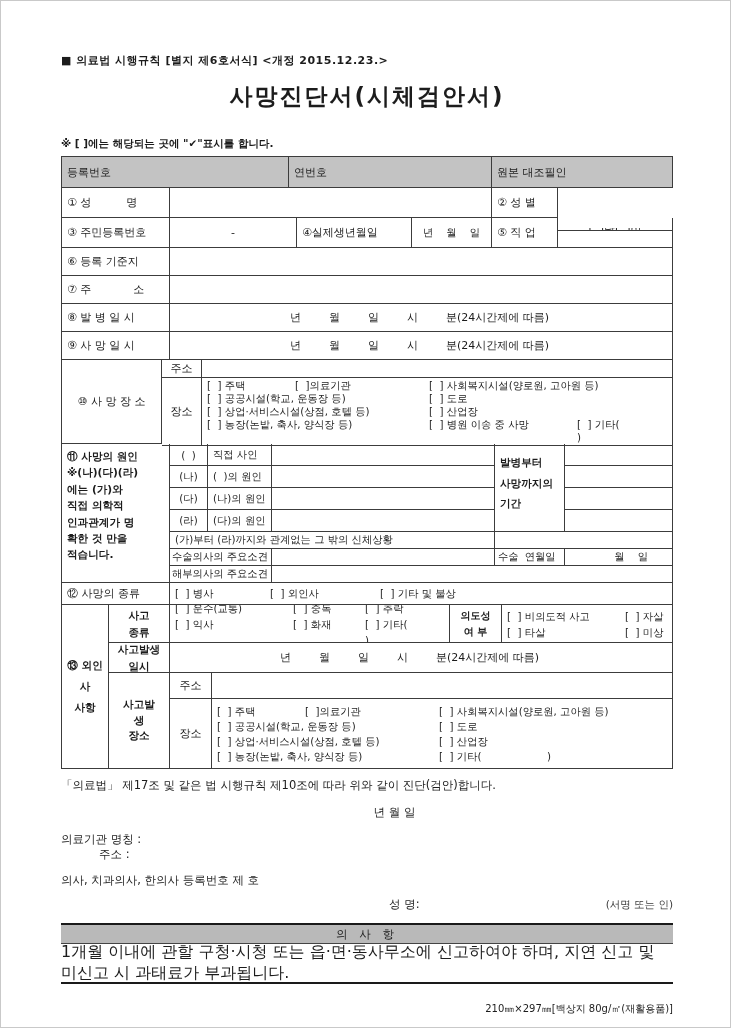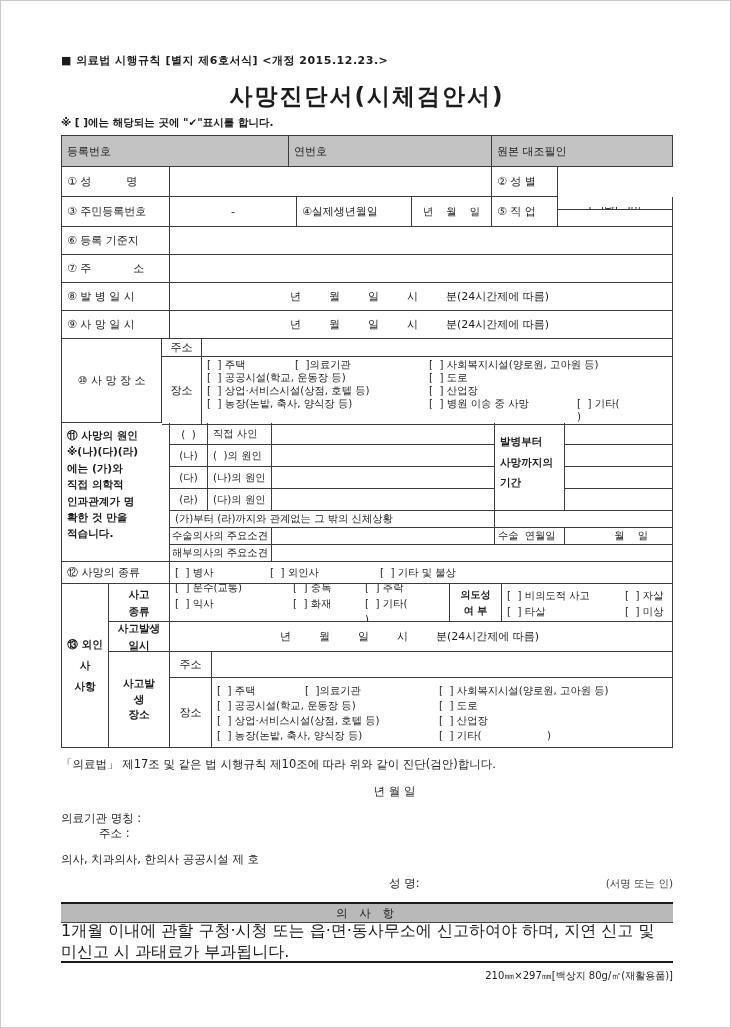--- a/index.html
+++ b/index.html
@@ -4,21 +4,21 @@
 <style>
   * { margin:0; padding:0; box-sizing:border-box; }
   html,body { background:#ffffff; }
   body { font-family:"DejaVu Sans","Liberation Sans",sans-serif; color:#1c1c1c; }
   .page { position:relative; width:731px; height:1028px; background:#ffffff;
           border:1px solid #c9c9c9; overflow:hidden; }
   .content { position:absolute; left:60px; top:52px; width:612px; }
 
   .reg-line { font-size:11px; font-weight:bold; letter-spacing:0.5px; }
   .doc-title { margin-top:13px; text-align:center; font-size:23px; font-weight:bold; letter-spacing:2px; }
-  .check-note { margin-top:4px; font-size:10.5px; font-weight:bold; }
+  .check-note { margin-top:25px; font-size:10.5px; font-weight:bold; }
 
   .tbl { margin-top:5px; border-top:1.5px solid #3c3c3c; border-left:1px solid #3c3c3c; }
   .row { display:flex; }
   .cell { border-right:1px solid #3c3c3c; border-bottom:1px solid #3c3c3c;
           font-size:11px; padding:1px 5px; display:flex; align-items:center;
           white-space:pre-wrap; overflow:hidden; }
   .col  { display:flex; flex-direction:column; }
   .gray { background:#c3c3c3; }
   .cen  { justify-content:center; text-align:center; }
   .top  { align-items:flex-start; }
@@ -41,21 +41,21 @@
   .sign-name { margin-left:328px; }
   .sign-note { margin-left:auto; font-size:10.5px; color:#3a3a3a; }
 
   .notice-bar { margin-top:11px; height:21px; background:#b9b9b9;
                 border-top:2.5px solid #1a1a1a; border-bottom:1px solid #444;
                 display:flex; align-items:center; justify-content:center;
                 font-size:11.5px; letter-spacing:4px; }
   .notice-text { height:40px; border-bottom:2.5px solid #1a1a1a;
                  display:flex; align-items:center; justify-content:center;
                  font-size:16px; }
-  .page-footer { margin-top:6px; text-align:right; font-size:10px; }
+  .page-footer { margin-top:18px; text-align:right; font-size:10px; }
 </style>
 </head>
 <body>
 
 <div class="page">
  <div class="content">
 
   <div class="reg-line">■ 의료법 시행규칙 [별지 제6호서식] &lt;개정 2015.12.23.&gt;</div>
   <div class="doc-title">사망진단서(시체검안서)</div>
   <div class="check-note">※ [  ]에는 해당되는 곳에 "✔"표시를 합니다.</div>
@@ -299,21 +299,21 @@
         </div>
 
       </div>
     </div>
   </div>
 
   <div class="decl">「의료법」  제17조 및 같은 법 시행규칙 제10조에 따라 위와 같이 진단(검안)합니다.</div>
   <div class="decl-date">년          월          일</div>
   <div class="org-line">의료기관 명칭 :</div>
   <div class="org-addr">주소 :</div>
-  <div class="license">의사,  치과의사,  한의사 공공시설   제            호</div>
+  <div class="license">의사,  치과의사,  한의사 등록번호   제            호</div>
   <div class="sign-row">
     <span class="sign-name">성 명:</span>
     <span class="sign-note">(서명 또는 인)</span>
   </div>
 
   <div class="notice-bar">의 사 항</div>
   <div class="notice-text">1개월 이내에 관할 구청·시청 또는 읍·면·동사무소에 신고하여야 하며, 지연 신고 및 미신고 시 과태료가 부과됩니다.</div>
 
   <div class="page-footer">210㎜×297㎜[백상지 80g/㎡(재활용품)]</div>
 

